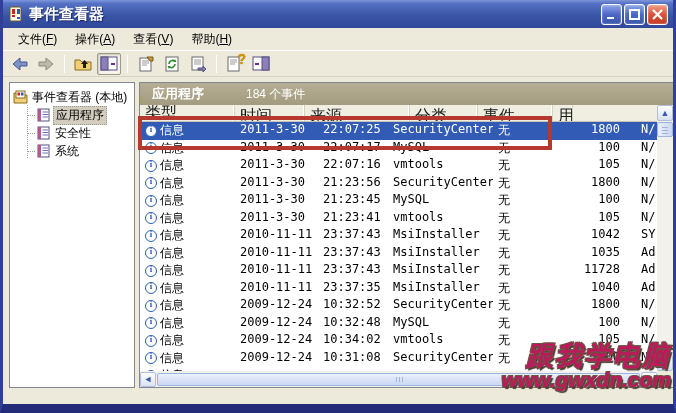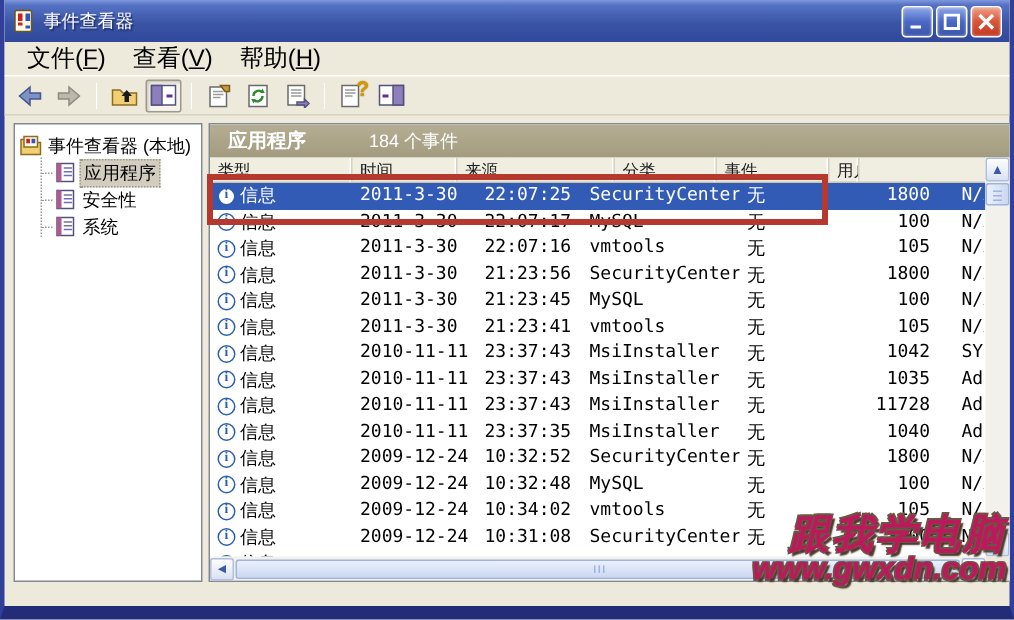--- a/index.html
+++ b/index.html
@@ -12,33 +12,33 @@
     border-left:3px solid #30409A; border-right:3px solid #30409A;
     border-bottom:9px solid #232C78;
   }
 
   
   .titlebar {
     height:28px; display:flex; align-items:center; padding:0 5px;
     background:linear-gradient(180deg,#7E97DC 0%,#5672C4 12%,#3A55A5 55%,#31479B 100%);
   }
   .app-icon { width:16px; height:16px; margin-right:5px; flex:0 0 auto; }
-  .title-text { color:#fff; font-weight:normal; font-size:12px; text-shadow:1px 1px 1px #1c2a66; flex:1; }
+  .title-text { color:#fff; font-weight:bold; font-size:15px; text-shadow:1px 1px 1px #1c2a66; flex:1; }
   .winbtns { display:flex; gap:2px; }
   .wbtn {
     width:21px; height:21px; border-radius:3px; border:1px solid #fff;
     display:flex; align-items:center; justify-content:center;
     background:linear-gradient(180deg,#8FA8E8 0%,#4A68C4 50%,#3A55AA 100%);
     box-shadow:inset 0 0 2px rgba(255,255,255,.6);
   }
   .wbtn.close { background:linear-gradient(180deg,#F0A088 0%,#D85438 50%,#C23A22 100%); }
   .wbtn svg { display:block; }
 
   
-  .menubar { height:22px; display:flex; align-items:center; padding-left:6px; font-size:16px; background:#EDEADB; }
+  .menubar { height:22px; display:flex; align-items:center; padding-left:6px; font-size:12px; background:#EDEADB; }
   .mi { padding:3px 9px; color:#000; cursor:default; }
   .mi u { text-decoration:underline; }
 
   
   .toolbar {
     height:27px; display:flex; align-items:center; gap:2px; padding-left:5px;
     background:#EDEADB; border-top:1px solid #fff; border-bottom:1px solid #D8D4C2;
   }
   .tbtn { width:24px; height:22px; display:flex; align-items:center; justify-content:center; border:1px solid transparent; border-radius:2px; }
   .tbtn.pressed { border:1px solid #9C9A8C; background:#F6F4EC; box-shadow:inset 1px 1px 2px #c9c5b4; }
@@ -66,21 +66,21 @@
     position:absolute; left:136px; top:4px; width:536px; height:306px;
     background:#fff; border:1px solid #828790; overflow:hidden;
   }
   .result-header {
     height:22px; background:linear-gradient(180deg,#B5AE94,#A29B7F);
     color:#fff; display:flex; align-items:center; padding-left:12px; gap:42px; font-size:12px;
   }
   .result-header .rh-title { font-weight:bold; font-size:13px; }
 
   .listwrap { position:absolute; left:0; top:22px; right:17px; bottom:16px; overflow:hidden; }
-  .colheader { display:flex; height:17px; background:#F0EDE1; border-bottom:1px solid #C9C5B2; font-size:11px; color:#1a1a1a; }
+  .colheader { display:flex; height:17px; background:#F0EDE1; border-bottom:1px solid #C9C5B2; font-size:16px; color:#1a1a1a; }
   .ch { padding:1px 4px 0 5px; border-right:1px solid #D6D2C0; box-shadow:inset -1px 0 0 #fff; overflow:hidden; white-space:nowrap; flex:0 0 auto; }
   .rows { position:relative; }
   .lrow { display:flex; height:17.5px; font-size:12px; color:#000; white-space:nowrap; }
   .lrow.sel { background:#315BB5; color:#fff; }
   .c { padding:0 4px 0 5px; overflow:hidden; flex:0 0 auto; }
   .w-type{width:95px; display:flex; align-items:center; gap:3px;}
   .w-date{width:83px;} .w-time{width:70px;} .w-src{width:105px;}
   .w-cat{width:68px;} .w-evt{width:75px; text-align:right; padding-right:16px;} .w-usr{width:20px; padding-right:0;}
   .cell-txt { overflow:hidden; }
   .info-icon {
@@ -143,20 +143,21 @@
       <div class="wbtn close">
         <svg width="11" height="11">
             <path d="M1 1 L10 10 M10 1 L1 10" stroke="#fff" stroke-width="2.2"></path>
           </svg>
       </div>
     </div>
   </div>
 
   <div class="menubar" id="menubar">
       <span class="mi">文件(<u>F</u>)</span>
+      <span class="mi">操作(<u>A</u>)</span>
       <span class="mi">查看(<u>V</u>)</span>
       <span class="mi">帮助(<u>H</u>)</span>
     </div>
 
   <div class="toolbar">
     <div class="tbtn">
       <svg width="18" height="16" viewBox="0 0 18 16">
           <path d="M9 2 L2 8 L9 14 L9 10 L16 10 L16 6 L9 6 Z" fill="#7D92C4" stroke="#44568E"></path>
         </svg>
     </div>

